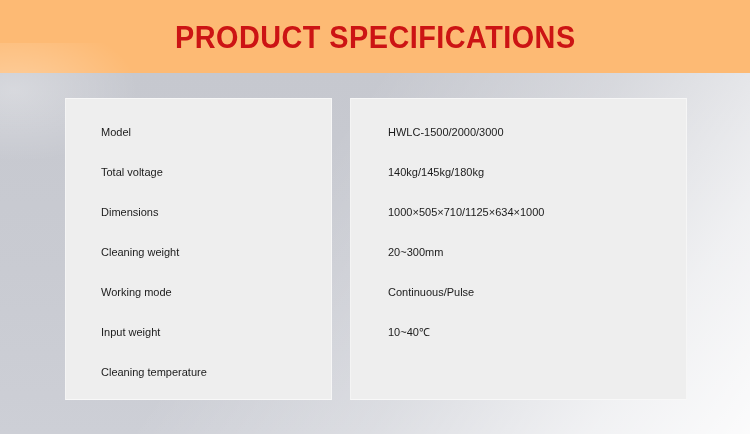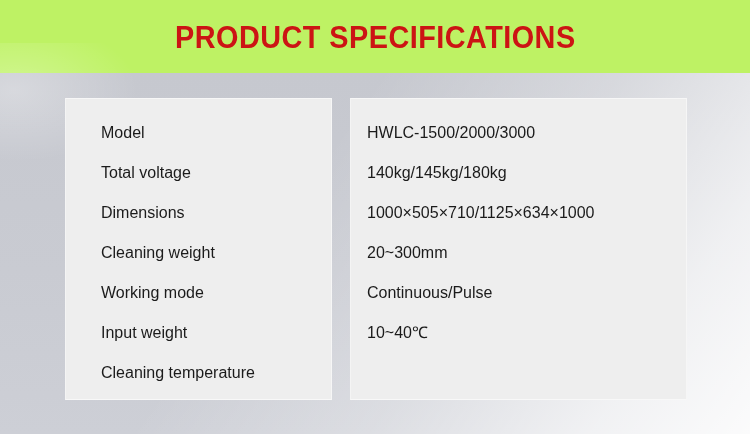--- a/index.html
+++ b/index.html
@@ -21,21 +21,21 @@
     background: #ffffff;
   }
 
   
   #header-band {
     position: absolute;
     left: 0;
     top: 0;
     width: 750px;
     height: 73px;
-    background: #bef264;
+    background: #fdba74;
     display: flex;
     align-items: center;
     justify-content: center;
   }
 
   #page-title {
     font-family: "Liberation Sans Narrow", "Liberation Sans", sans-serif;
     font-weight: bold;
     font-size: 31px;
     line-height: 1;
@@ -111,25 +111,25 @@
   }
 
   .row {
     height: 40px;
     display: flex;
     align-items: center;
     box-sizing: border-box;
   }
 
   #panel-labels .row { padding-left: 35px; }
-  #panel-values .row { padding-left: 16px; }
+  #panel-values .row { padding-left: 37px; }
 
   .cell-text {
     font-family: "Liberation Sans", sans-serif;
-    font-size: 16px;
+    font-size: 11px;
     line-height: 1.2;
     color: #1b1b1b;
     white-space: nowrap;
   }
 </style>
 </head>
 <body>
 
 <div id="page">
 

